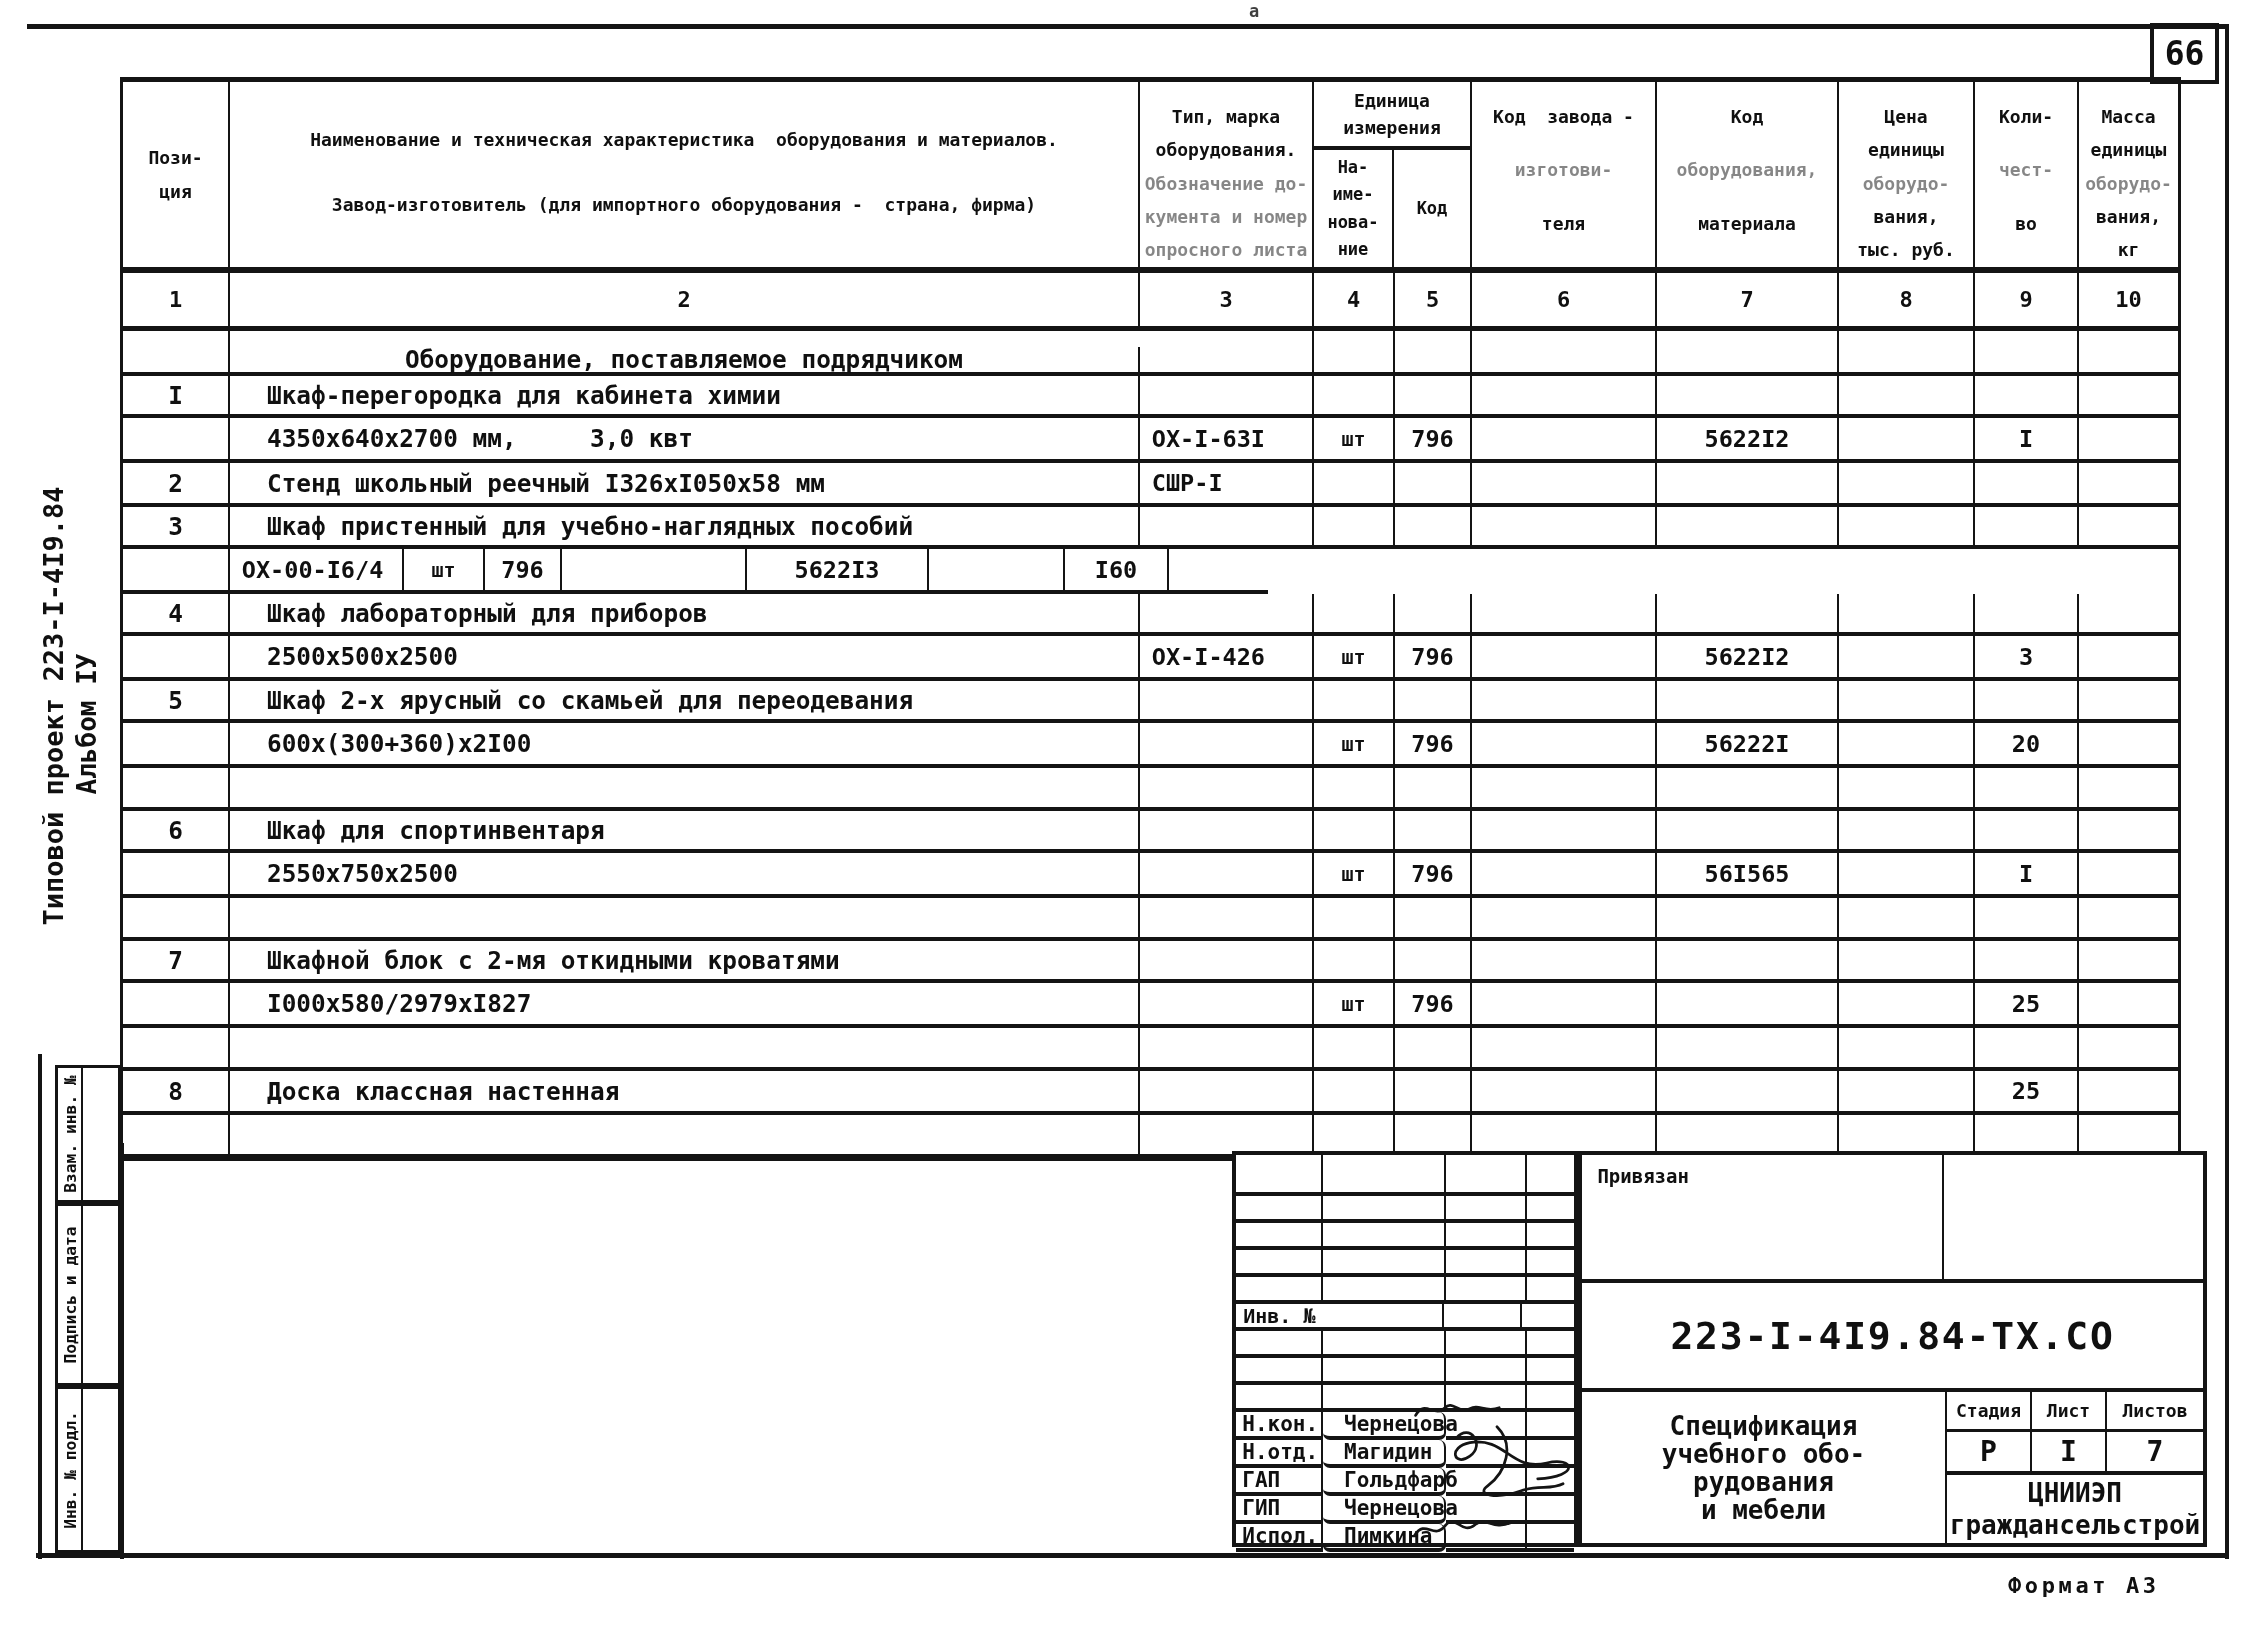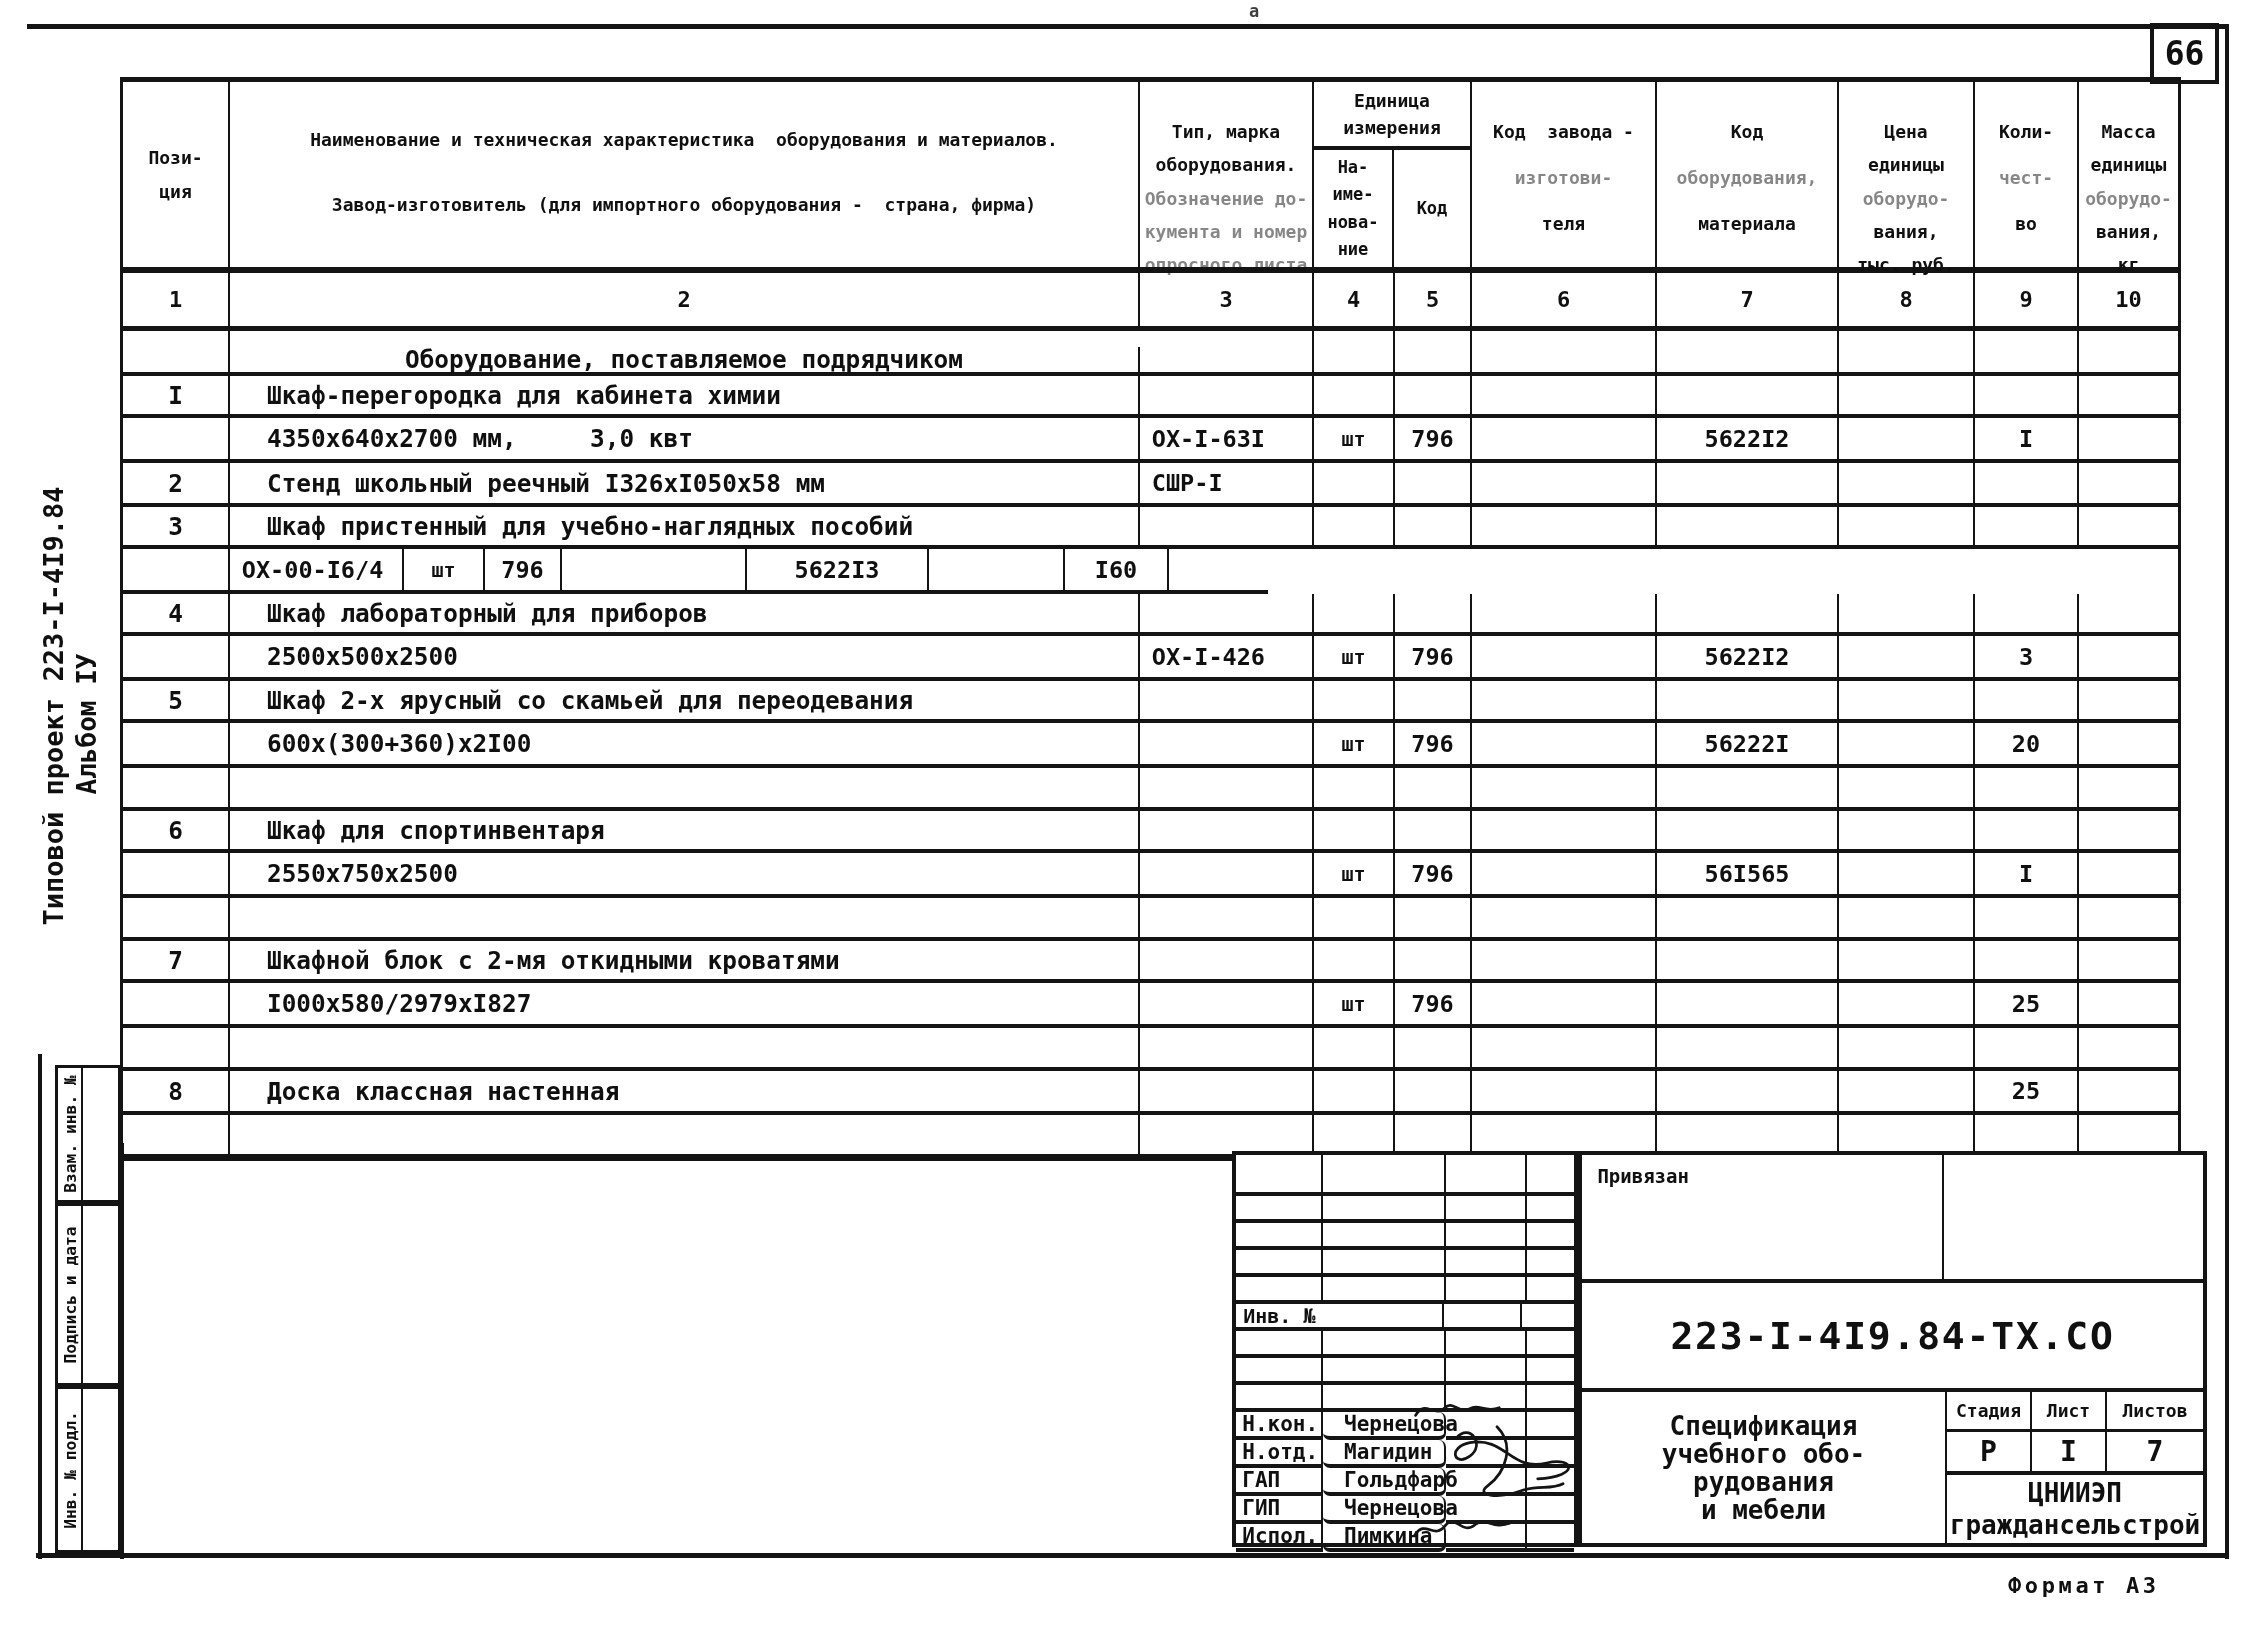--- a/index.html
+++ b/index.html
@@ -28,21 +28,21 @@
     border:3.6px solid #141414;border-top-width:5px;box-sizing:content-box;
   }
   .thead{display:flex;height:185px;border-bottom:6.3px solid #141414;}
   .hcell{
     box-sizing:border-box;border-right:2.7px solid #141414;
     display:flex;flex-direction:column;align-items:center;justify-content:center;
     font-size:18px;font-weight:700;text-align:center;line-height:1.0;
   }
   .hcell:last-child{border-right:none;}
   .hcell .b{white-space:pre;line-height:1.85;}
-  .hcell.spread{justify-content:space-between;padding:33px 0 27px;}
+  .hcell.spread{justify-content:space-between;padding:18px 0 27px;}
   .hgroup{box-sizing:border-box;border-right:2.7px solid #141414;display:flex;flex-direction:column;}
   .hgtop{
     box-sizing:border-box;height:68px;border-bottom:4.1px solid #141414;
     display:flex;align-items:center;justify-content:center;
     font-size:18px;font-weight:700;text-align:center;
   }
   .hgtop .b{white-space:pre;line-height:1.5;}
   .hgbot{flex:1;display:flex;}
   .hgbot .sub{
     box-sizing:border-box;display:flex;align-items:center;justify-content:center;

